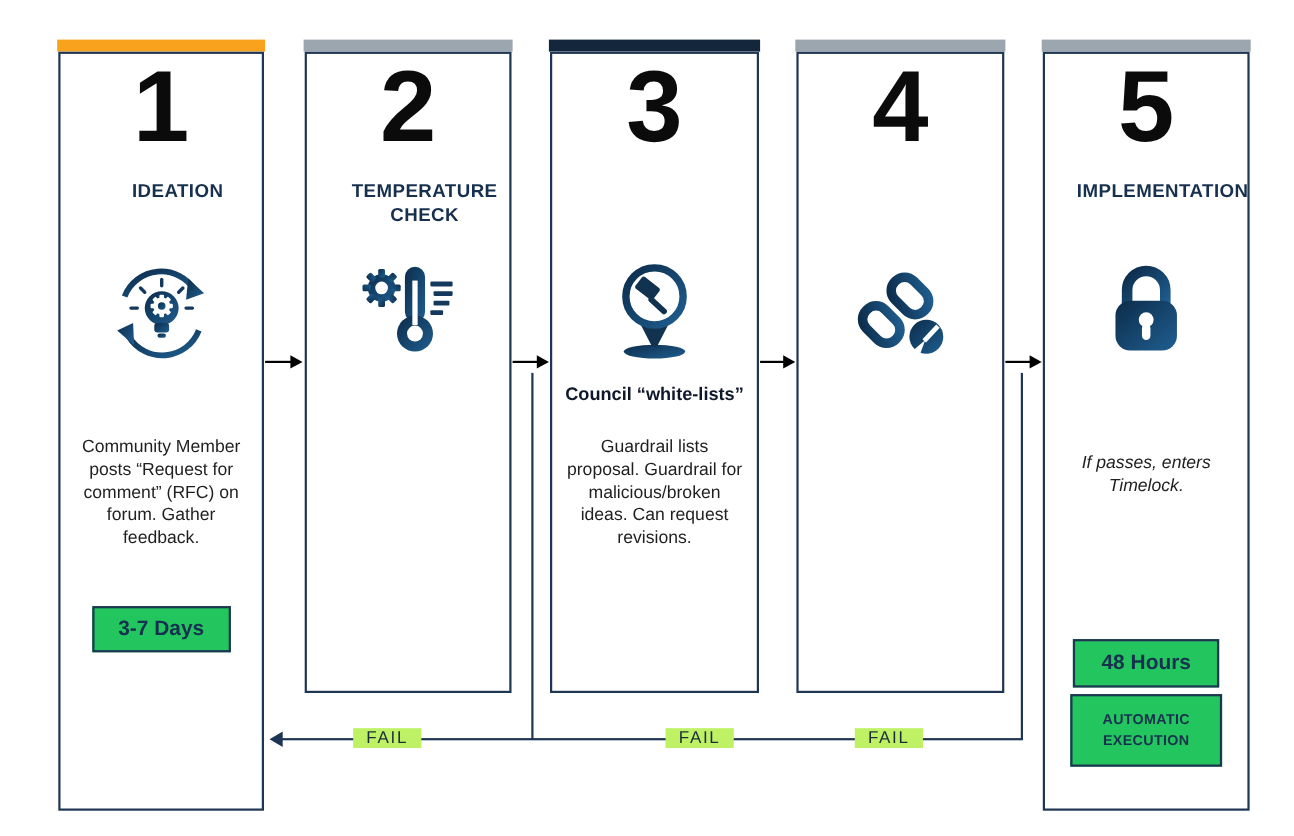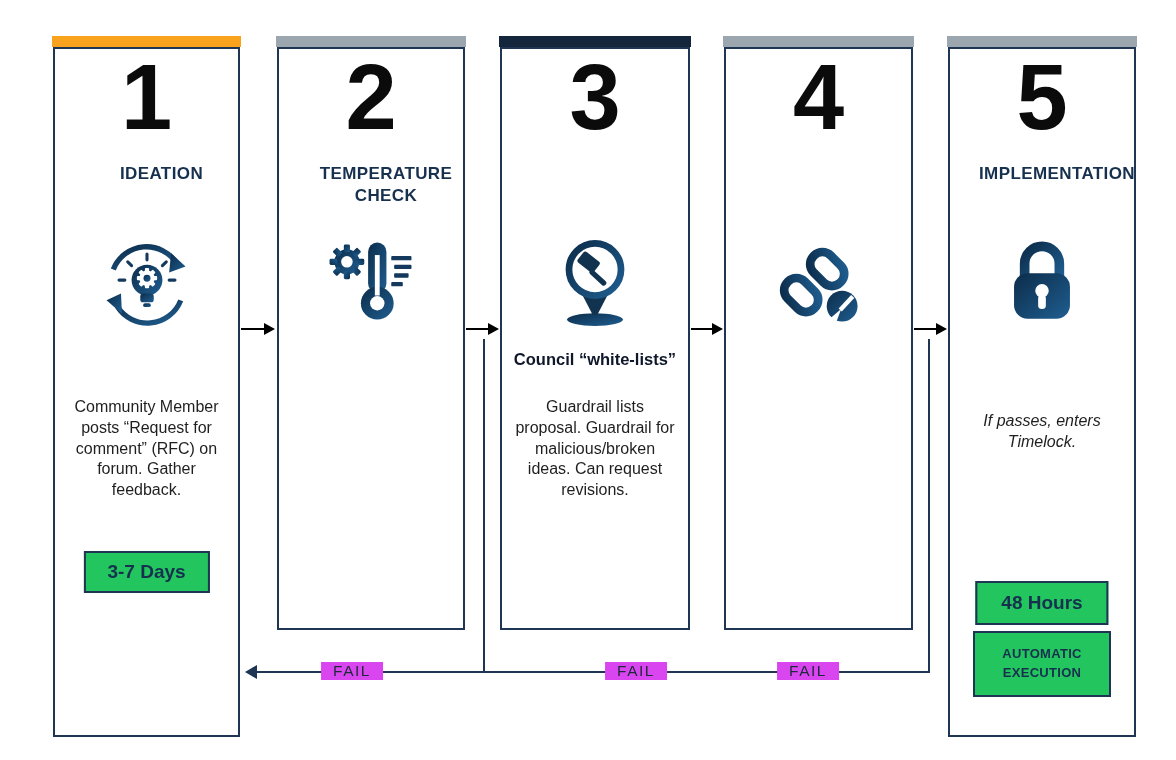--- a/index.html
+++ b/index.html
@@ -51,21 +51,21 @@
     border-left:11px solid #000;border-top:6px solid transparent;border-bottom:6px solid transparent;
   }
   .vline{position:absolute;width:2px;background:#1E3553;}
   .hline{position:absolute;height:2px;background:#1E3553;}
   .fail-arrowhead{
     position:absolute;left:245px;top:665px;width:0;height:0;
     border-right:12px solid #1E3553;border-top:7px solid transparent;border-bottom:7px solid transparent;
   }
   .fail-label{
     position:absolute;top:662px;transform:translateX(-50%);
-    background:#d946ef;padding:0 12px;font-size:15.5px;color:#1C2B3A;letter-spacing:1.5px;
+    background:#bef264;padding:0 12px;font-size:15.5px;color:#1C2B3A;letter-spacing:1.5px;
   }
 </style>
 </head>
 <body>
 
 <div class="canvas">
 
   <div class="bar" style="left: 52px; width: 189px; background-color: rgb(249, 162, 29);"></div>
   <div class="bar" style="left: 276px; width: 190px; background-color: rgb(156, 166, 175);"></div>
   <div class="bar" style="left: 499px; width: 192px; background-color: rgb(20, 38, 60);"></div>

